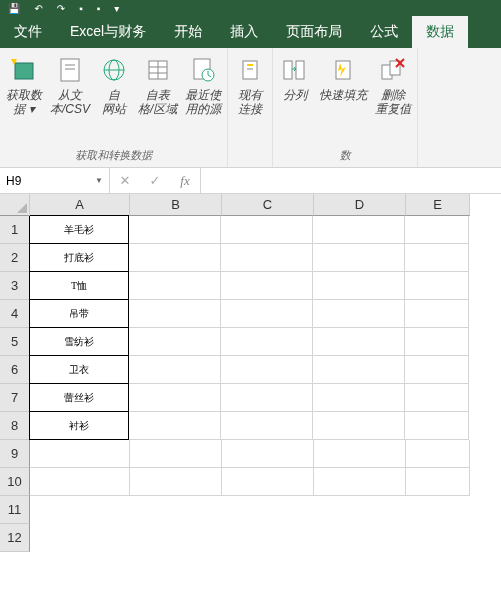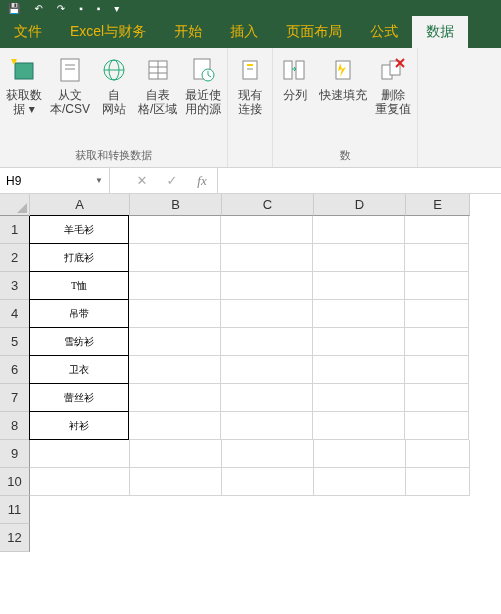--- a/index.html
+++ b/index.html
@@ -2,32 +2,32 @@
 <html><head>
 <meta charset="utf-8">
 <style>
   * { box-sizing: border-box; margin: 0; padding: 0; }
   body { font-family: "Microsoft YaHei", "SimSun", sans-serif; font-size: 12px; background: #fff; width: 501px; overflow: hidden; }
   
   .qat { background: #2b5d3a; height: 16px; display: flex; align-items: center; padding: 0 8px; gap: 14px; }
   .qat-icon { color: #fff; font-size: 10px; }
   
   .tabs { background: #2b5d3a; height: 32px; display: flex; align-items: stretch; }
-  .tab { color: #eab308; padding: 0 14px; display: flex; align-items: center; font-size: 14px; cursor: pointer; }
+  .tab { color: #ffffff; padding: 0 14px; display: flex; align-items: center; font-size: 14px; cursor: pointer; }
   .tab.active { background: #f3f3f3; color: #217346; }
   
   .ribbon { background: #f3f3f3; height: 120px; border-bottom: 1px solid #d4d4d4; display: flex; }
-  .ribbon-group { display: flex; flex-direction: column; border-right: 1px solid #e1e1e1; }
+  .ribbon-group { display: flex; flex-direction: column; border-right: 1px solid #e1e1e1; font-style: italic; }
   .ribbon-buttons { display: flex; flex: 1; padding: 4px 2px 0 2px; }
   .ribbon-btn { display: flex; flex-direction: column; align-items: center; justify-content: flex-start; padding: 2px 4px; cursor: pointer; text-align: center; }
   .ribbon-btn .ricon { width: 32px; height: 32px; display: flex; align-items: center; justify-content: center; margin-bottom: 2px; }
   .ribbon-btn .rlabel { font-size: 12px; line-height: 14px; color: #444; white-space: pre; text-align: center; }
   .ribbon-group-label { font-size: 11px; color: #666; text-align: center; padding: 2px 0 4px 0; }
   
-  .namebox-row { height: 26px; border-bottom: 1px solid #d4d4d4; display: flex; align-items: stretch; background: #fff; gap: 17px; }
+  .namebox-row { height: 26px; border-bottom: 1px solid #d4d4d4; display: flex; align-items: stretch; background: #fff; }
   .namebox { width: 110px; border-right: 1px solid #d4d4d4; display: flex; align-items: center; padding: 0 6px; justify-content: space-between; }
   .namebox-dd { font-size: 8px; color: #666; }
   .fx-section { display: flex; align-items: center; border-right: 1px solid #d4d4d4; }
   .fx-btn { width: 30px; display: flex; align-items: center; justify-content: center; color: #aaa; font-size: 13px; }
   .fx-label { font-style: italic; font-family: "Times New Roman"; color: #888; }
   .formula-input { flex: 1; padding: 0 6px; }
   
   .sheet { display: flex; }
   .corner { width: 30px; height: 22px; background: #e6e6e6; border-right: 1px solid #ccc; border-bottom: 1px solid #999; position: relative; }
   .corner::after { content: ""; position: absolute; right: 2px; bottom: 2px; width: 0; height: 0; border-left: 10px solid transparent; border-bottom: 10px solid #b7b7b7; }

